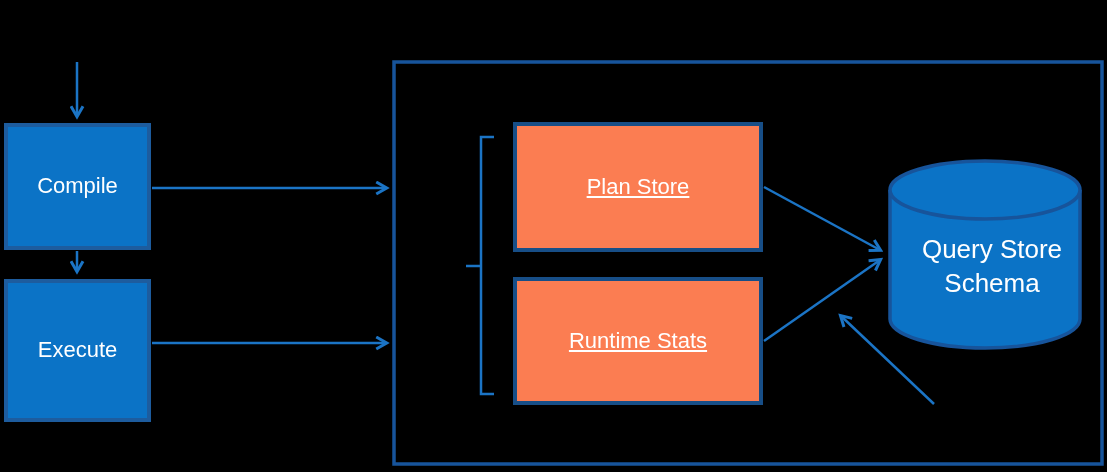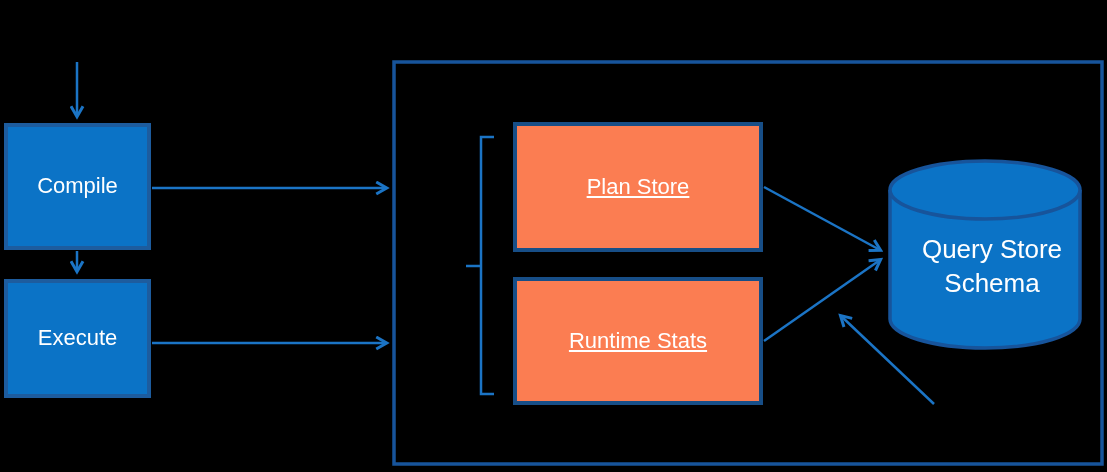--- a/index.html
+++ b/index.html
@@ -35,21 +35,21 @@
   .node.blue {
     background: #0B73C6;
     border: 4px solid #1D5C9E;
   }
   .node.orange {
     background: #FB7D52;
     border: 4px solid #174E87;
     text-decoration: underline;
   }
   .node-compile   { left: 4px;   top: 123px; width: 147px; height: 127px; }
-  .node-execute   { left: 4px;   top: 279px; width: 147px; height: 119px; }
+  .node-execute   { left: 4px;   top: 279px; width: 147px; height: 143px; }
   .node-plan      { left: 513px; top: 122px; width: 250px; height: 130px; }
   .node-runtime   { left: 513px; top: 277px; width: 250px; height: 128px; }
   .cyl-label {
     position: absolute;
     left: 890px;
     top: 232px;
     width: 190px;
     color: #FFFFFF;
     font-size: 26px;
     line-height: 34px;

